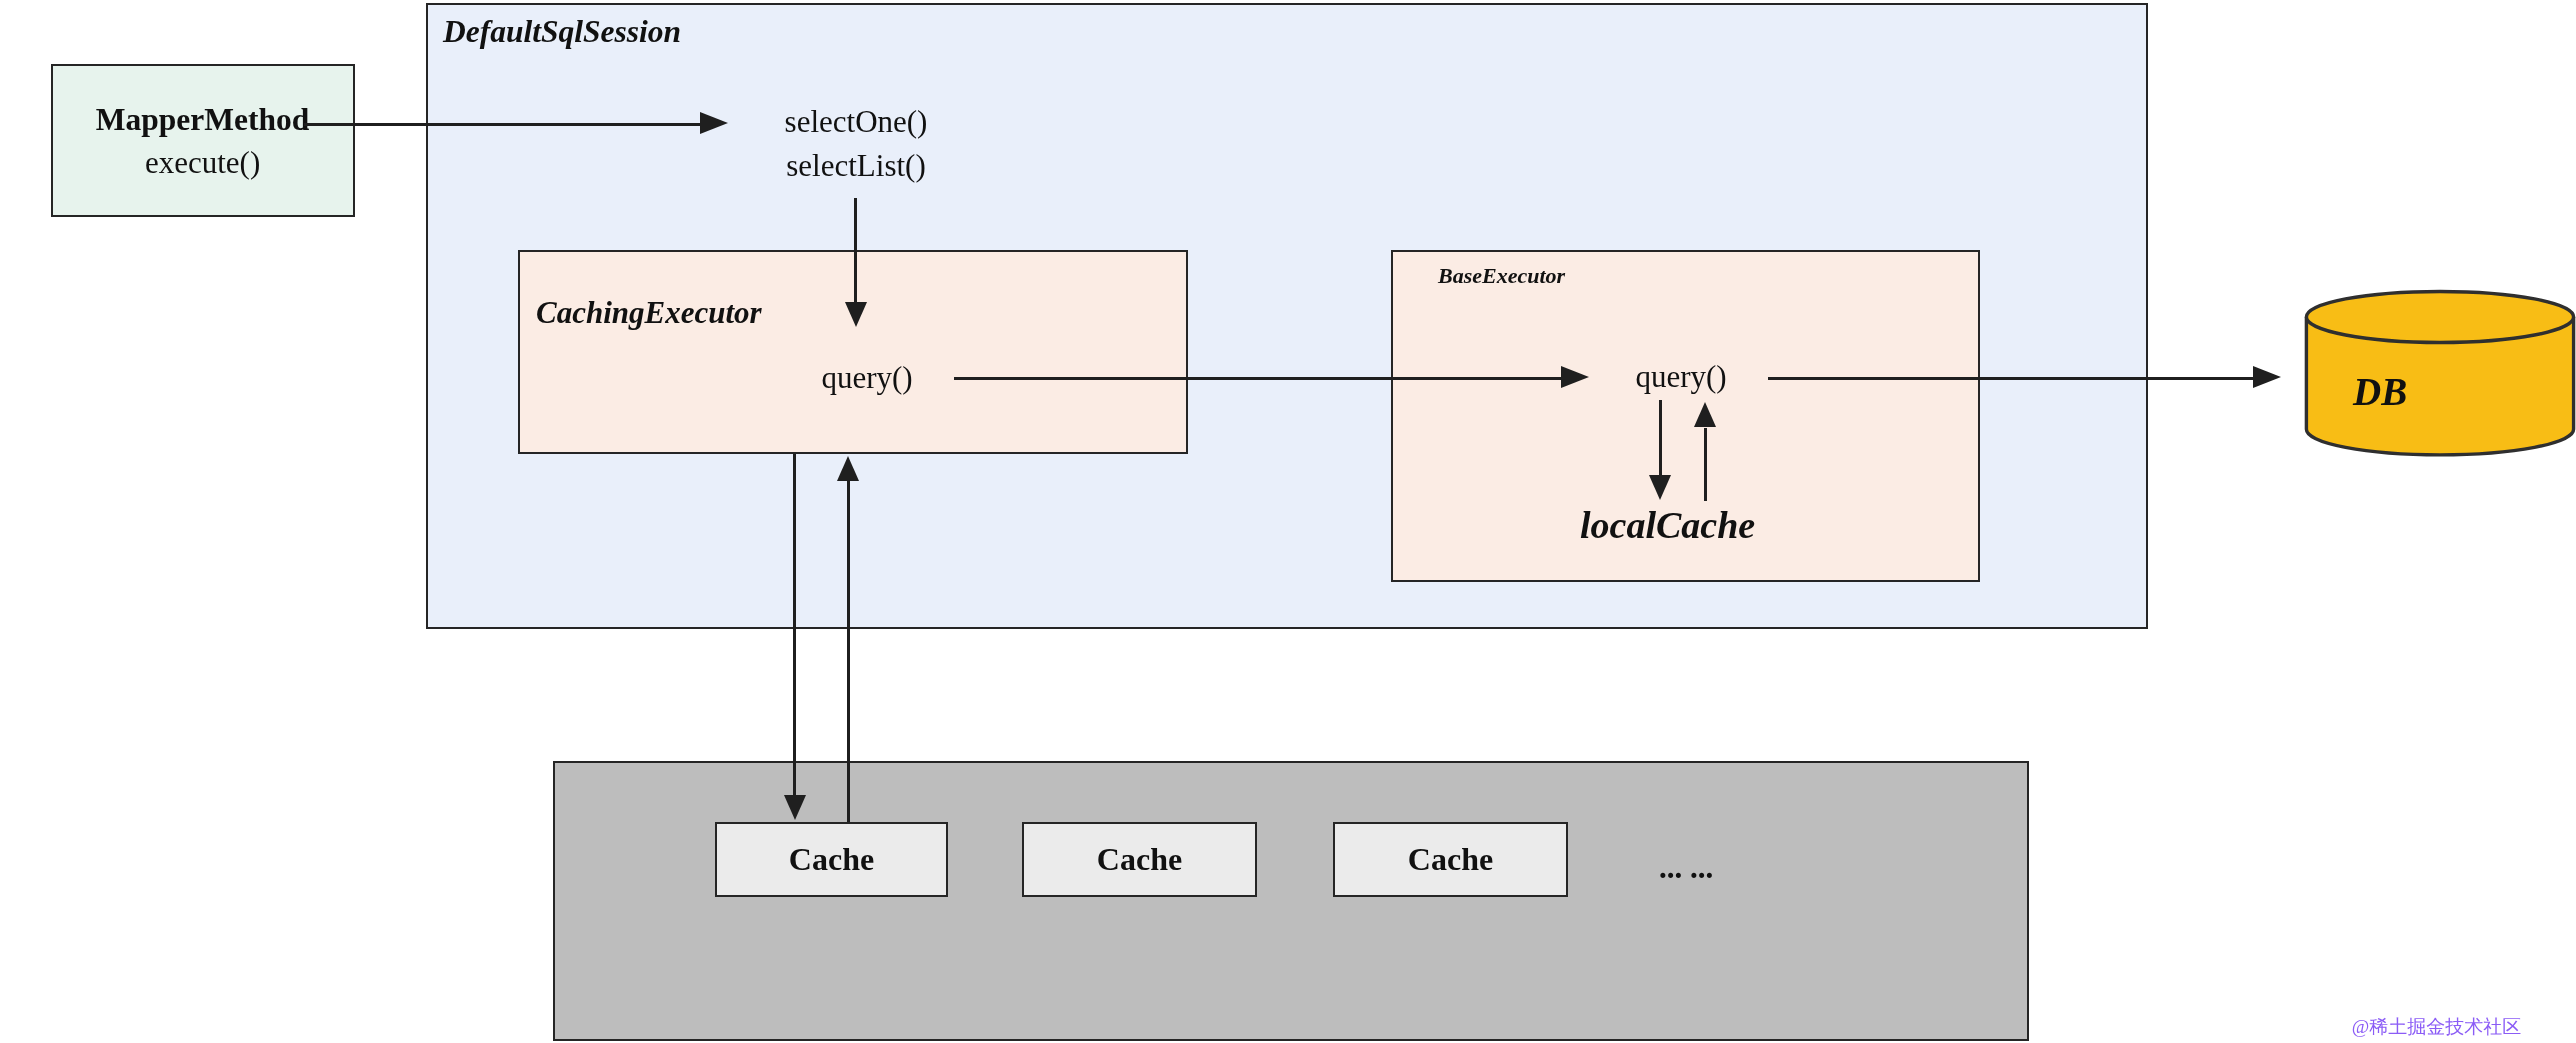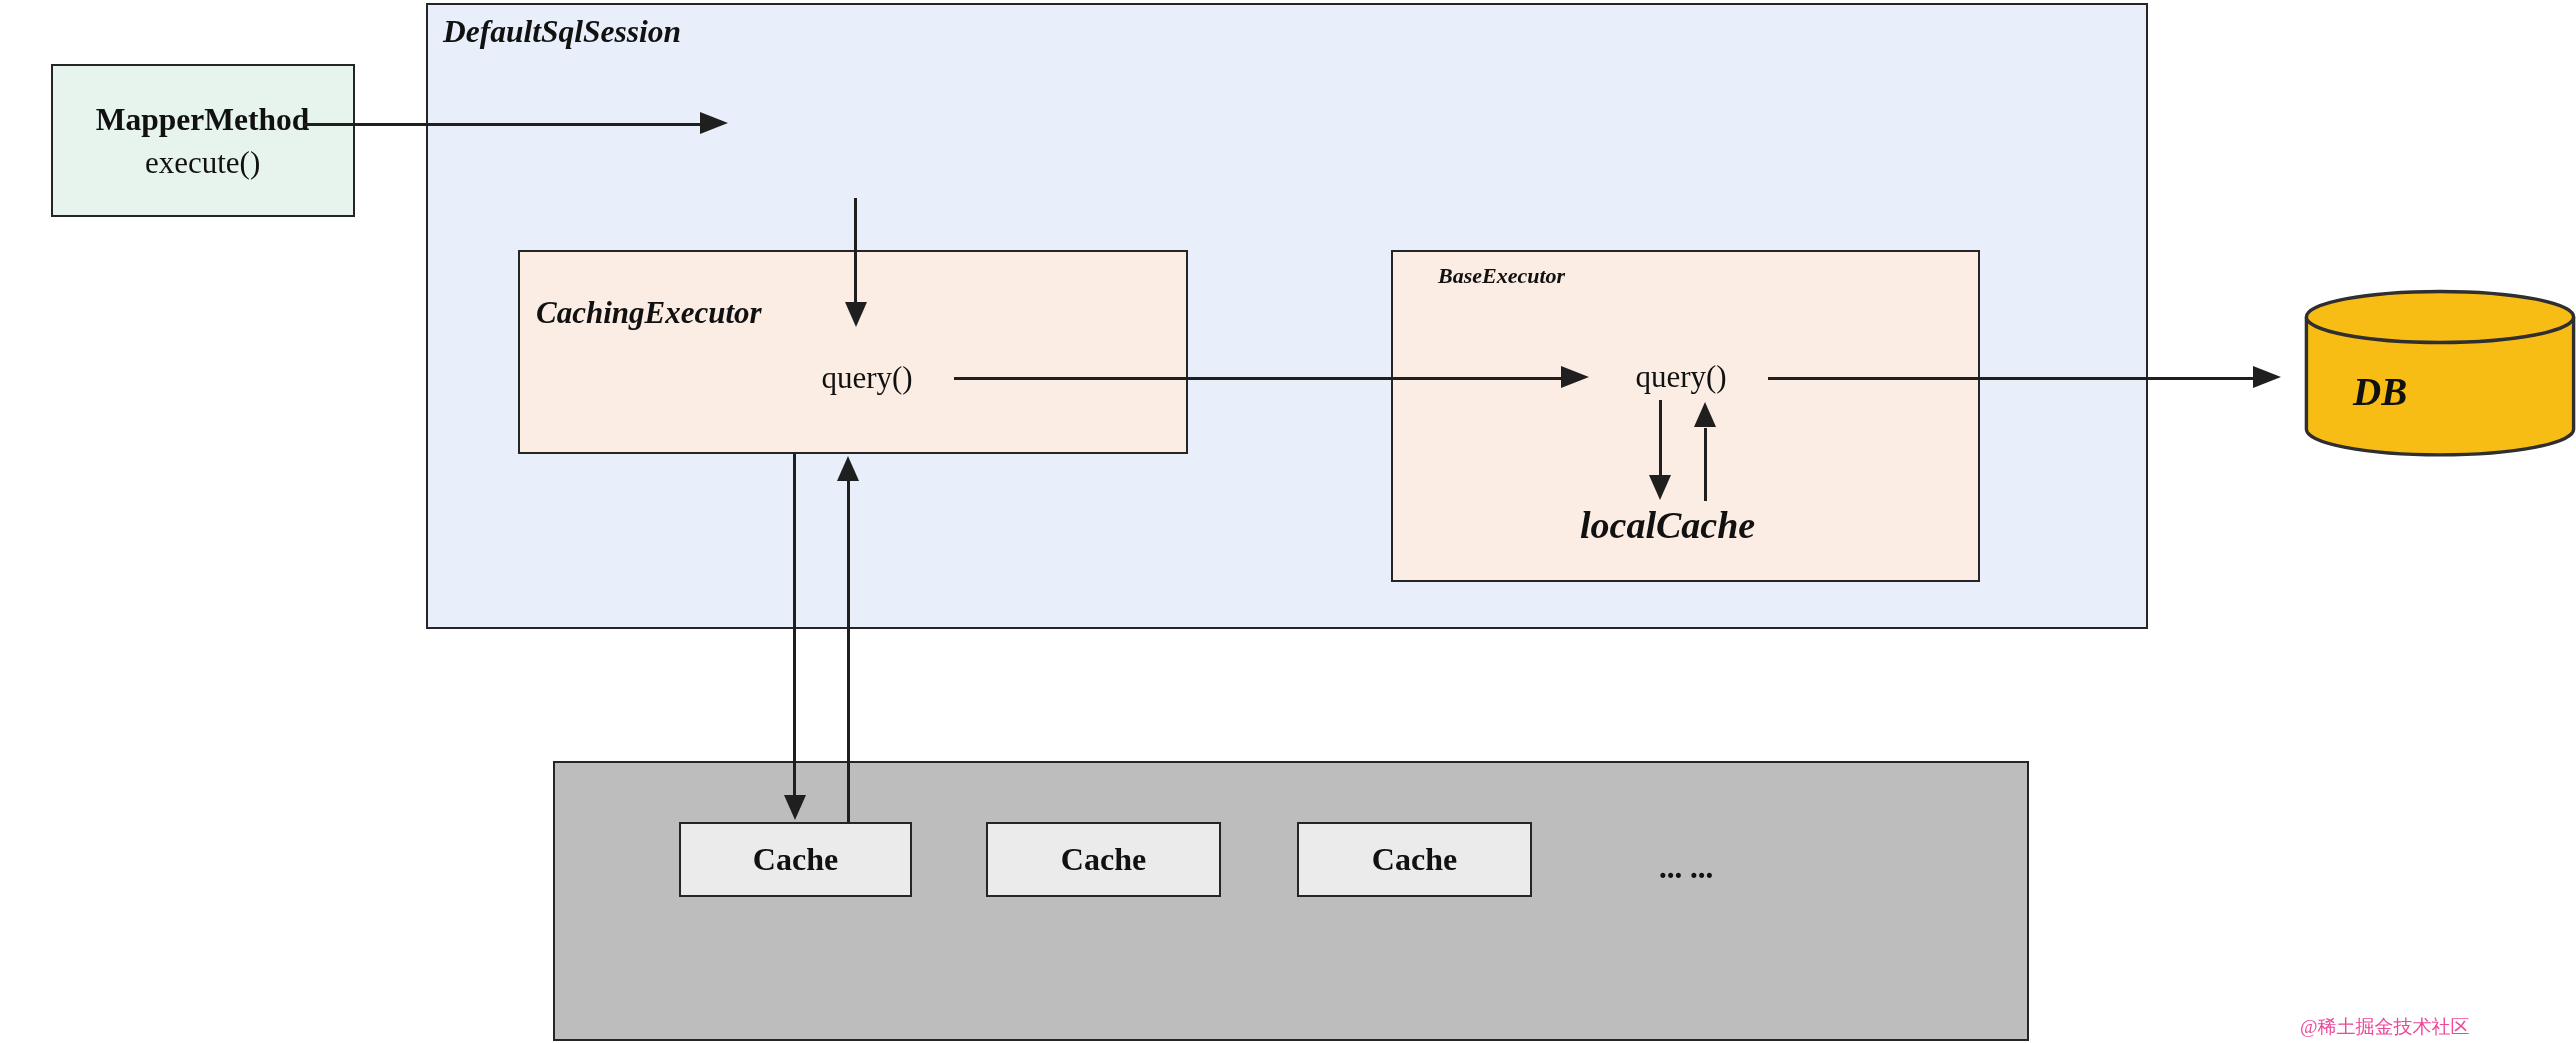--- a/index.html
+++ b/index.html
@@ -8,40 +8,40 @@
     font-family:"Liberation Serif","DejaVu Serif",serif;color:#111111;
   }
   .box{position:absolute;box-sizing:border-box;border:2.6px solid #252525;z-index:1;}
   .mapper-box{left:2.6px;top:64px;width:304px;height:153px;background:#e7f3ed;z-index:2;
     display:flex;flex-direction:column;align-items:center;justify-content:center;margin-left:48px;}
   .session-box{left:426px;top:2.6px;width:1722px;height:626px;background:#e9effa;}
   .caching-box{left:518px;top:250px;width:670px;height:204px;background:#fbece4;z-index:2;}
   .base-box{left:1391px;top:250px;width:589px;height:332px;background:#fbece4;z-index:2;}
   .gray-box{left:553px;top:761px;width:1476px;height:280px;background:#bdbdbd;}
   .cache-box{top:822px;height:75px;background:#ebebeb;z-index:3;
-    display:flex;align-items:center;justify-content:center;font-weight:bold;font-size:32px;}
+    display:flex;align-items:center;justify-content:center;font-weight:bold;font-size:32px;margin-left:36px;}
   .cache-1{left:679px;width:233px;}
   .cache-2{left:986px;width:235px;}
   .cache-3{left:1297px;width:235px;}
   .txt{position:absolute;z-index:6;white-space:nowrap;}
   .bold{font-weight:bold;font-style:italic;}
   .mapper-title{font-weight:bold;font-size:31.5px;line-height:43px;}
   .mapper-method{font-size:31px;line-height:43px;}
   .session-title{left:443px;top:13.6px;font-size:31.5px;}
   .caching-title{left:536px;top:263px;font-size:31px;margin-top:32px;}
   .base-title{left:1438px;top:263px;font-size:22px;}
   .select-methods{left:724px;top:100px;width:264px;text-align:center;
     font-size:31px;line-height:44px;}
   .query-1{left:782px;top:360px;width:170px;text-align:center;font-size:31px;}
   .query-2{left:1596px;top:359px;width:170px;text-align:center;font-size:31px;}
   .local-cache{left:1580px;top:503px;width:213px;text-align:left;font-size:38px;}
   .db-label{left:2353px;top:369px;width:170px;font-size:39px;}
   .l2-label{left:1704px;top:773px;width:302px;text-align:right;font-size:32px;}
   .ellipsis{left:1601px;top:850px;width:170px;text-align:center;font-size:31px;font-weight:bold;}
-  .watermark{left:2300px;top:1014px;width:273px;text-align:left;font-size:19px;color:#ec4899;z-index:7;}
+  .watermark{left:2300px;top:1014px;width:273px;text-align:center;font-size:19px;color:#8b5cf6;z-index:7;}
   
   .hline,.vline{position:absolute;background:#1f1f1f;z-index:5;}
   .hline{height:2.6px;}
   .vline{width:2.6px;}
   .head{position:absolute;width:0;height:0;z-index:5;}
   .head-right{border-top:11px solid transparent;border-bottom:11px solid transparent;border-left:28px solid #1f1f1f;}
   .head-down{border-left:11px solid transparent;border-right:11px solid transparent;border-top:25.6px solid #1f1f1f;}
   .head-up{border-left:11px solid transparent;border-right:11px solid transparent;border-bottom:25.6px solid #1f1f1f;}
   .arrow-a-line{left:304px;top:123px;width:396px;}
   .arrow-a-head{left:700px;top:112px;}
@@ -79,20 +79,24 @@
   <div class="box cache-box cache-1">Cache</div>
   <div class="box cache-box cache-2">Cache</div>
   <div class="box cache-box cache-3">Cache</div>
 
   <svg class="db-cyl" width="274" height="172" viewBox="0 0 322 202">
     <path d="M 4 34 L 4 166 A 157 30 0 0 0 318 166 L 318 34" fill="#f8bd15" stroke="#2f2f2f" stroke-width="4"></path>
     <ellipse cx="161" cy="34" rx="157" ry="30" fill="#f8bd15" stroke="#2f2f2f" stroke-width="4"></ellipse>
   </svg>
 
   <div class="txt bold session-title">DefaultSqlSession</div>
+  <div class="txt select-methods">
+    <div>selectOne()</div>
+    <div>selectList()</div>
+  </div>
   <div class="txt bold caching-title">CachingExecutor</div>
   <div class="txt query-1">query()</div>
   <div class="txt bold base-title">BaseExecutor</div>
   <div class="txt query-2">query()</div>
   <div class="txt bold local-cache">localCache</div>
   <div class="txt bold db-label">DB</div>
   <div class="txt ellipsis">... ...</div>
   <div class="txt watermark">@稀土掘金技术社区</div>
 
   <div class="hline arrow-a-line"></div>

